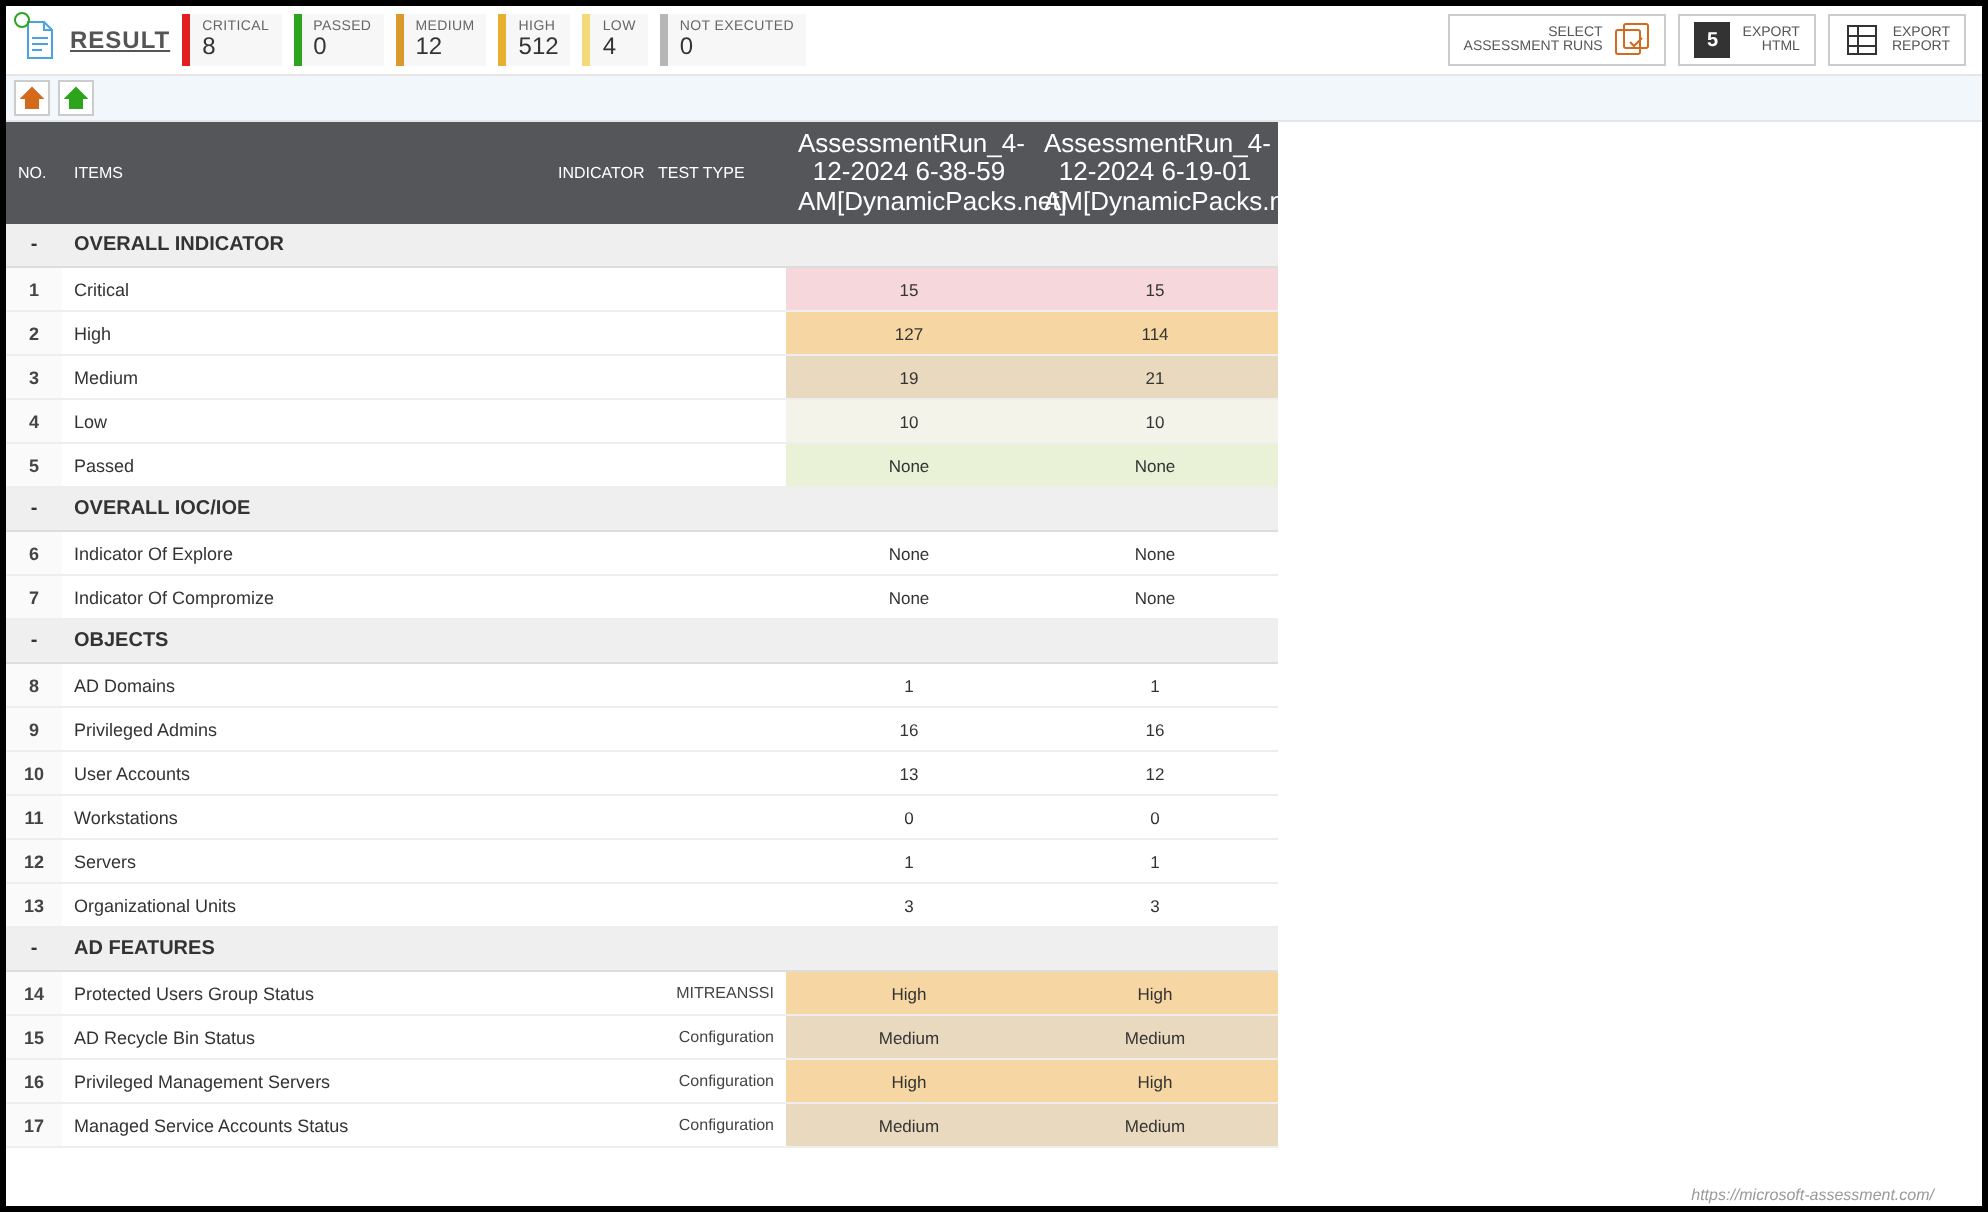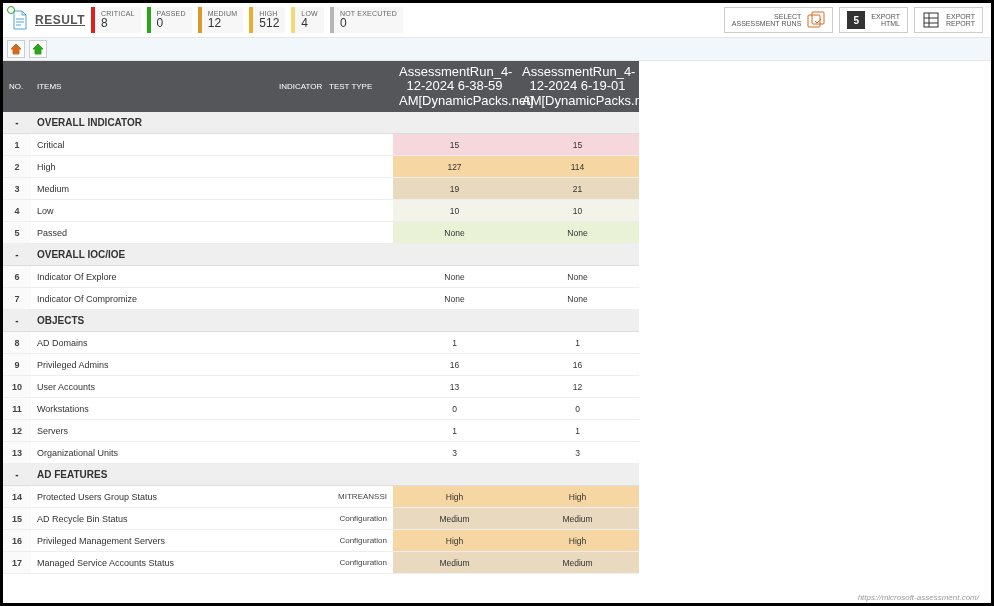--- a/index.html
+++ b/index.html
@@ -70,21 +70,21 @@
   tbody tr.section td { border-bottom: 1px solid #ddd; }
 
   
   .cell-critical { background: #f6d7db !important; }
   .cell-high     { background: #f6d7a3 !important; }
   .cell-medium   { background: #e9d9be !important; }
   .cell-low      { background: #f3f3ea !important; }
   .cell-passed   { background: #e9f1d6 !important; }
 
   
-  .footer { position: absolute; bottom: 1px; right: 12px; font-size: 8px; color: #9a9a9a; font-style: italic; }
+  .footer { position: absolute; bottom: 1px; right: 24px; font-size: 8px; color: #9a9a9a; font-style: italic; }
 </style>
 </head>
 <body>
 
 <div class="page">
 
   <div class="topbar">
     <span class="doc-icon">
       <span class="green-dot"></span>
       <svg width="18" height="20" viewBox="0 0 18 20">

